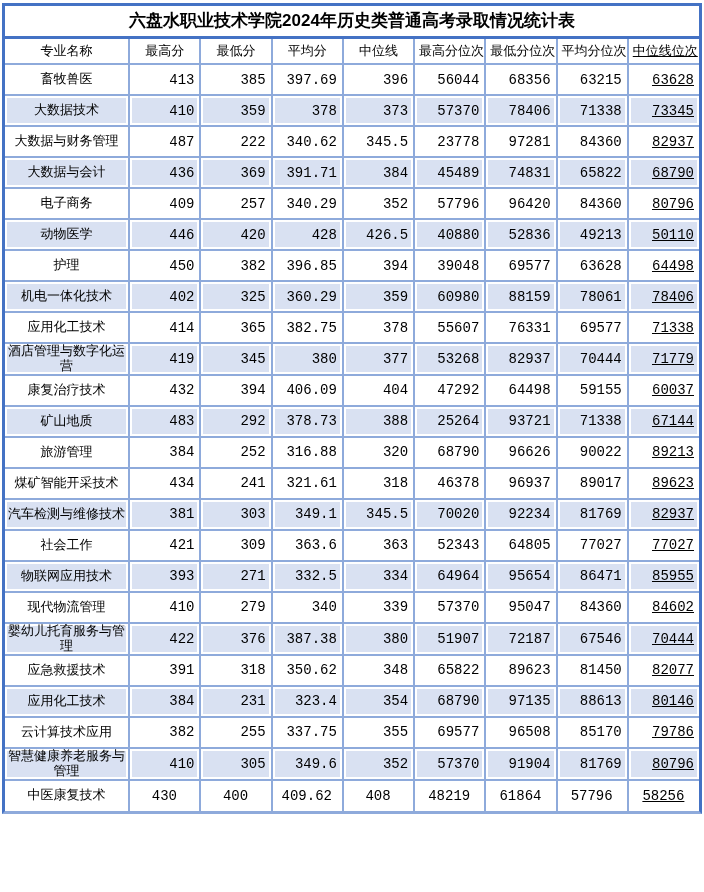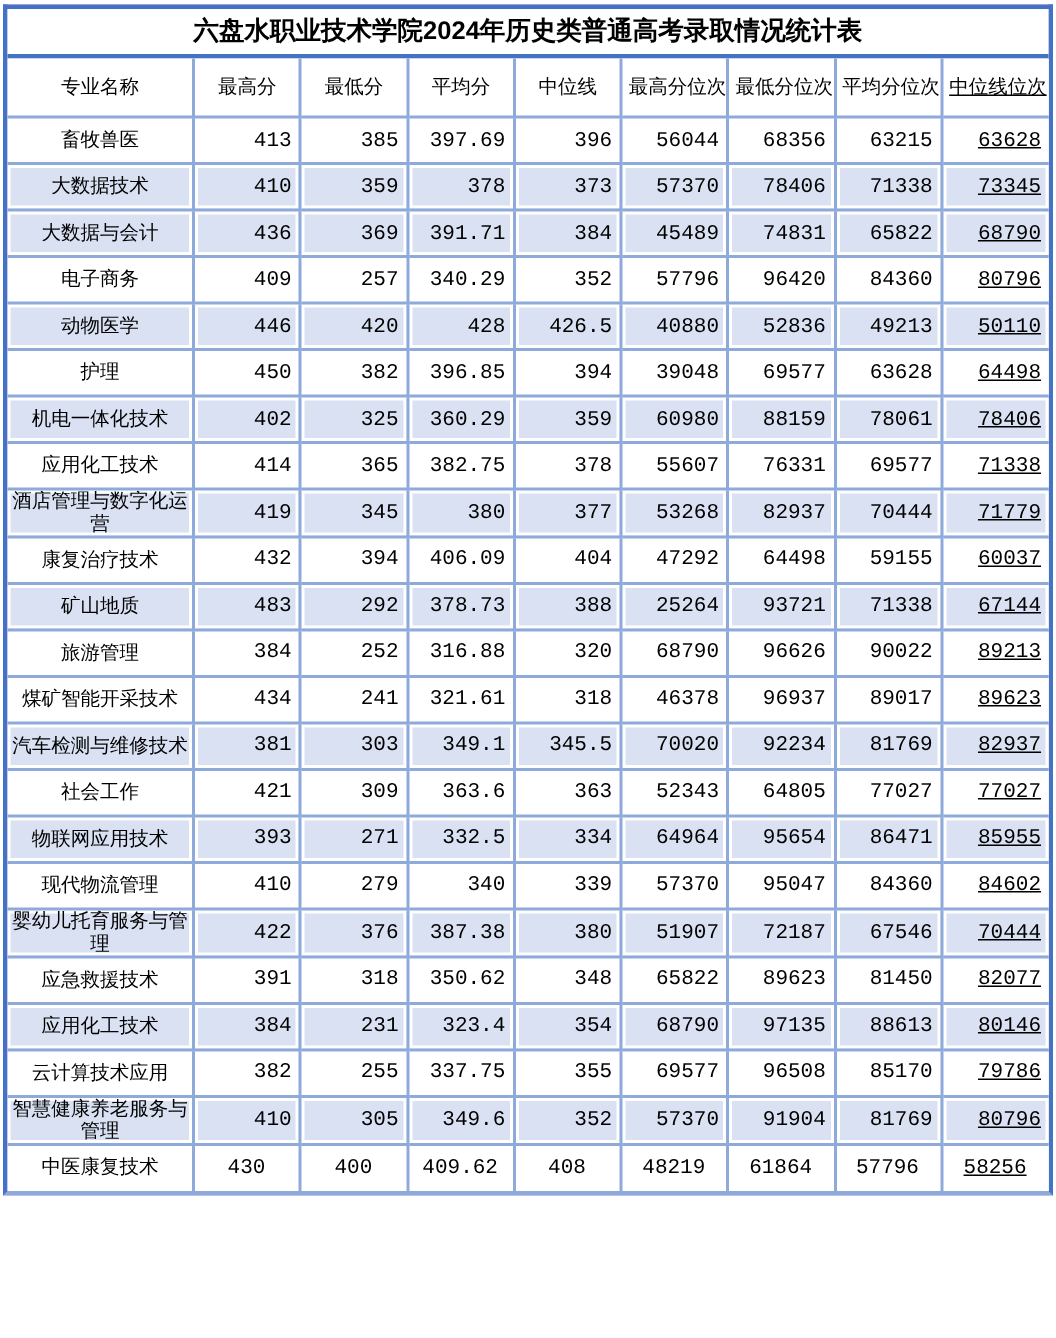--- a/index.html
+++ b/index.html
@@ -15,21 +15,21 @@
     height: 892px;
     box-sizing: border-box;
     padding: 3px 2px 0 2px;
     background: #ffffff;
   }
   .frame {
     box-sizing: border-box;
     width: 700px;
     border: 3px solid #4472C4;
     border-bottom-color: #8EAADB;
-    background: #f0abfc;
+    background: #3b82f6;
   }
   .title-bar {
     height: 30px;
     line-height: 30px;
     text-align: center;
     font-size: 17px;
     font-weight: bold;
     background: #ffffff;
     border-bottom: 3px solid #4472C4;
     white-space: nowrap;
@@ -46,21 +46,21 @@
     border-right: 2px solid #8EAADB;
     border-bottom: 2px solid #8EAADB;
     box-shadow: inset 0 0 0 2px #ffffff; 
     background: #ffffff;
     padding: 0 4px;
     overflow: hidden;
   }
   table.stats th:last-child, table.stats td:last-child { border-right: none; text-decoration: underline; }
   table.stats tr:last-child td { border-bottom: none; text-align: center; }
   thead th {
-    height: 39px;
+    height: 25px;
     background: #D9E1F2;
     font-weight: normal;
     font-size: 13px;
     text-align: center;
     white-space: nowrap;
   }
   tbody td { height: 31px; font-size: 14px; }
   tbody td.name {
     text-align: center;
     font-size: 13px;
@@ -124,20 +124,31 @@
             <td class="name">大数据技术</td>
             <td class="num">410</td>
             <td class="num">359</td>
             <td class="num">378</td>
             <td class="num">373</td>
             <td class="num">57370</td>
             <td class="num">78406</td>
             <td class="num">71338</td>
             <td class="num">73345</td>
           </tr>
+          <tr>
+            <td class="name">大数据与财务管理</td>
+            <td class="num">487</td>
+            <td class="num">222</td>
+            <td class="num">340.62</td>
+            <td class="num">345.5</td>
+            <td class="num">23778</td>
+            <td class="num">97281</td>
+            <td class="num">84360</td>
+            <td class="num">82937</td>
+          </tr>
           <tr class="alt">
             <td class="name">大数据与会计</td>
             <td class="num">436</td>
             <td class="num">369</td>
             <td class="num">391.71</td>
             <td class="num">384</td>
             <td class="num">45489</td>
             <td class="num">74831</td>
             <td class="num">65822</td>
             <td class="num">68790</td>

